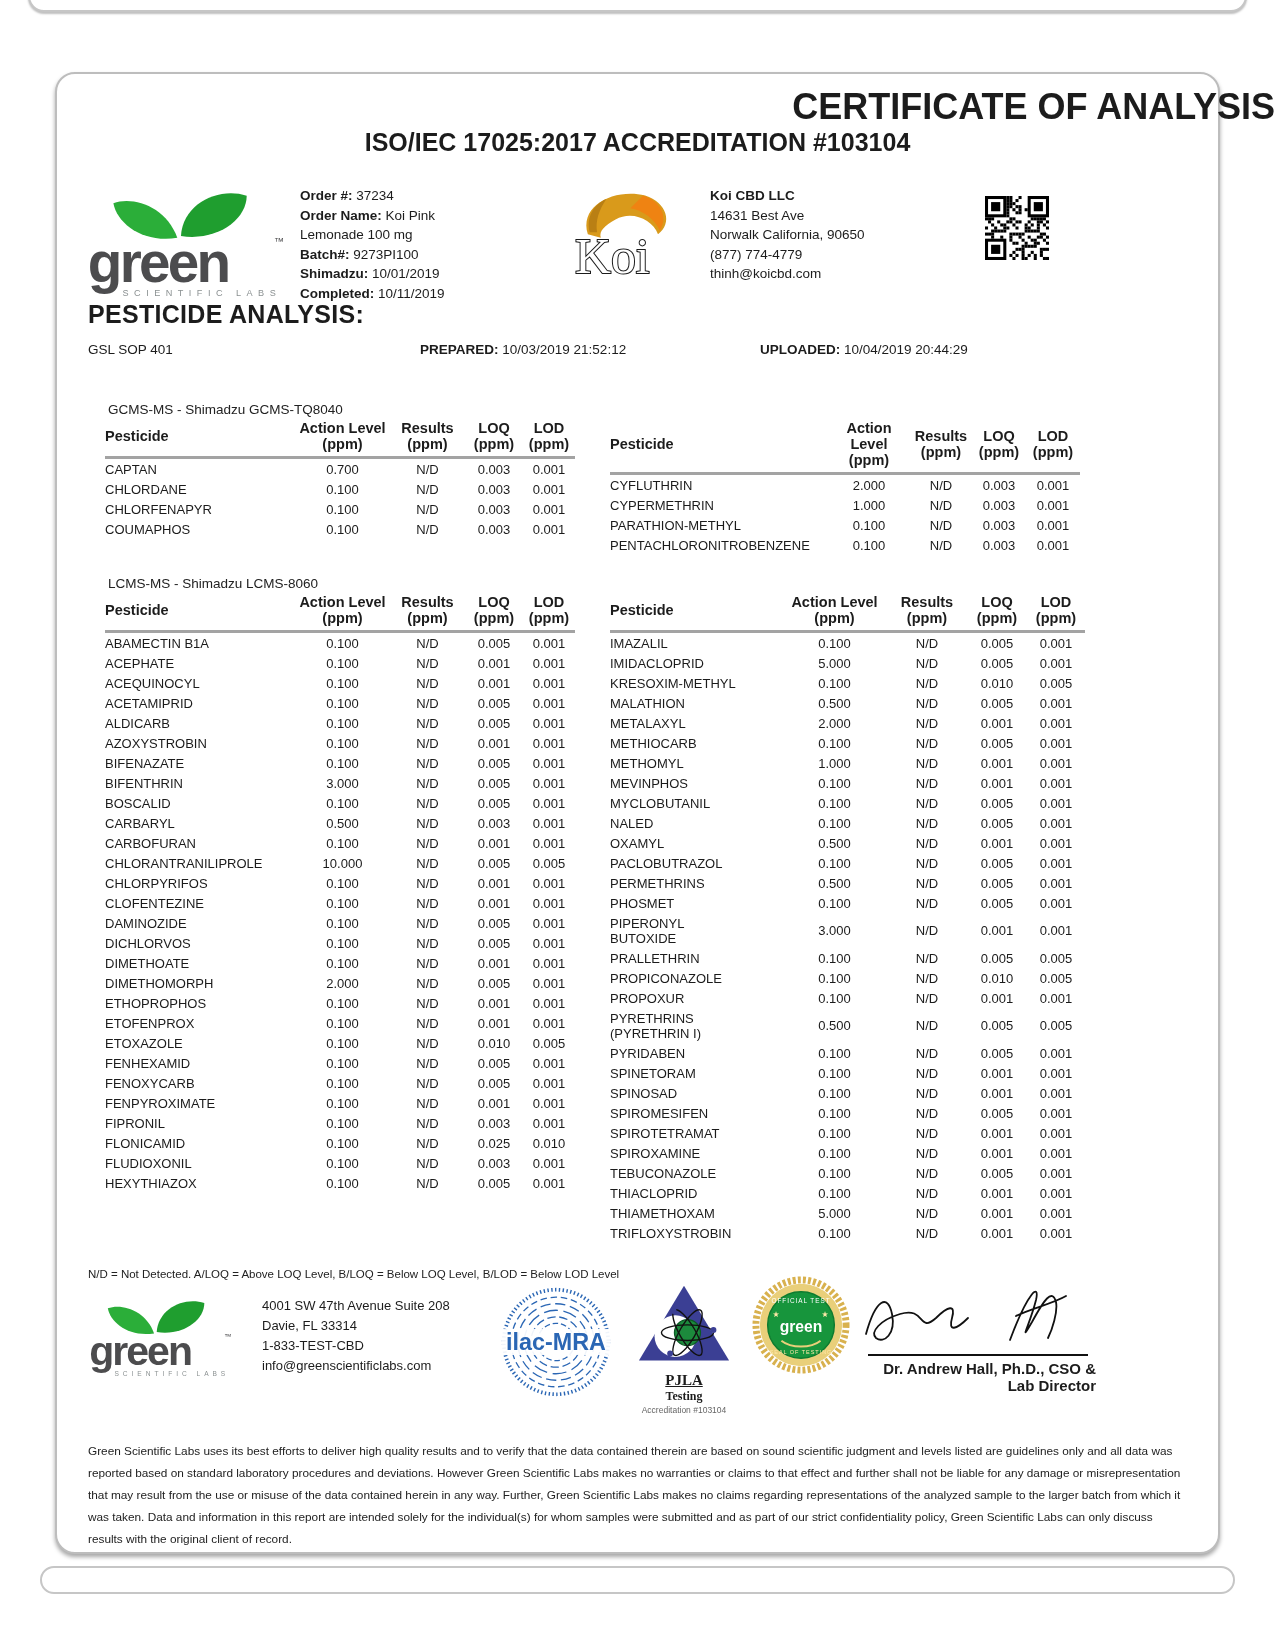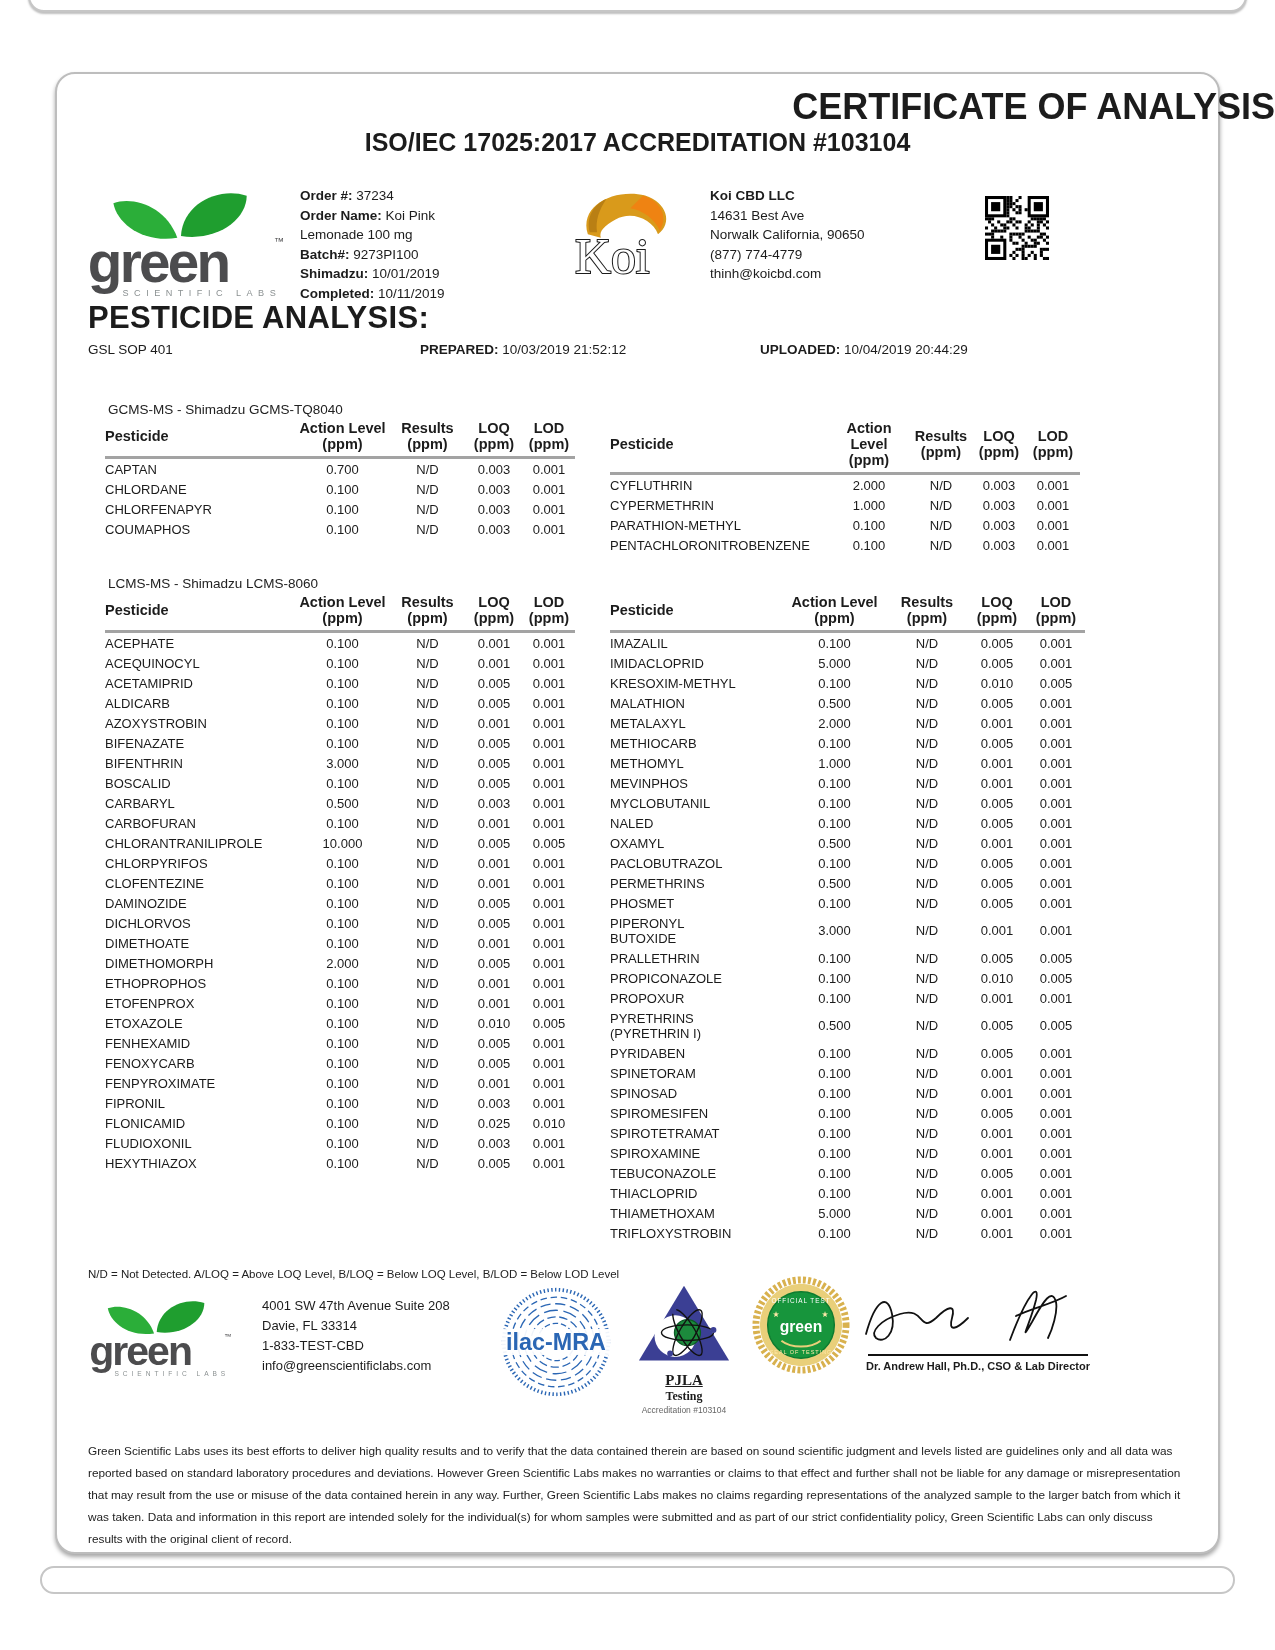--- a/index.html
+++ b/index.html
@@ -17,21 +17,21 @@
 
   .doc-title{top:86px;left:0;width:100%;text-align:right;font-size:36px;font-weight:bold;letter-spacing:0;}
   .doc-subtitle{top:128px;left:0;width:100%;text-align:center;font-size:25px;font-weight:bold;}
 
   .info-line{font-size:13.5px;line-height:19.5px;}
   .b{font-weight:bold;}
 
   .order-block{top:186px;left:300px;width:200px;}
   .client-block{top:186px;left:710px;width:240px;}
 
-  .section-heading{top:300px;left:88px;font-size:31px;font-weight:bold;letter-spacing:.3px;}
+  .section-heading{top:300px;left:88px;font-size:25px;font-weight:bold;letter-spacing:.3px;}
   .meta-row{top:342px;left:88px;width:1100px;font-size:13.5px;}
   .meta-sop{position:absolute;left:0;top:0;}
   .meta-prepared{position:absolute;left:332px;top:0;}
   .meta-uploaded{position:absolute;left:672px;top:0;}
 
   .instr-label{font-size:13.5px;color:#222;}
   .gcms-label{top:402px;left:108px;}
   .lcms-label{top:576px;left:108px;}
 
   table.doc-table{border-collapse:collapse;table-layout:fixed;}
@@ -73,21 +73,21 @@
   .footer-logo{top:1300px;left:88px;}
   .footer-address{top:1296px;left:262px;font-size:13px;line-height:20px;}
   .seal-ilac{top:1286px;left:500px;}
   .pjla{top:1282px;left:624px;width:120px;text-align:center;}
   .pjla-name{font-family:"Liberation Serif", serif;font-weight:bold;font-size:15px;margin-top:2px;text-decoration:underline;}
   .pjla-testing{font-family:"Liberation Serif", serif;font-weight:bold;font-size:12px;}
   .pjla-accred{font-size:8.5px;color:#666;margin-top:1px;}
   .seal-green{top:1276px;left:752px;}
   .signature{top:1278px;left:860px;width:240px;}
   .sig-line{border-top:2px solid #111;margin-top:2px;width:220px;margin-left:8px;}
-  .sig-name{font-size:11px;font-weight:bold;text-align:center;width:236px;margin-top:4px;}
+  .sig-name{font-size:15px;font-weight:bold;text-align:right;width:236px;margin-top:4px;}
 
   .disclaimer{top:1440px;left:88px;width:1098px;font-size:11.8px;line-height:22px;color:#222;}
 
   .qr{top:196px;left:985px;width:64px;height:64px;}
 </style>
 </head>
 <body>
 
 <div class="abs prev-card"></div>
 <div class="abs main-card"></div>
@@ -409,20 +409,27 @@
           <div class="th-unit">(ppm)</div>
         </th>
         <th>
           <div class="th-label">LOD</div>
           <div class="th-unit">(ppm)</div>
         </th>
       </tr>
     </thead>
     <tbody>
       <tr>
+        <td class="pest">ABAMECTIN B1A</td>
+        <td class="num">0.100</td>
+        <td class="num">N/D</td>
+        <td class="num">0.005</td>
+        <td class="num">0.001</td>
+      </tr>
+      <tr>
         <td class="pest">ACEPHATE</td>
         <td class="num">0.100</td>
         <td class="num">N/D</td>
         <td class="num">0.001</td>
         <td class="num">0.001</td>
       </tr>
       <tr>
         <td class="pest">ACEQUINOCYL</td>
         <td class="num">0.100</td>
         <td class="num">N/D</td>

